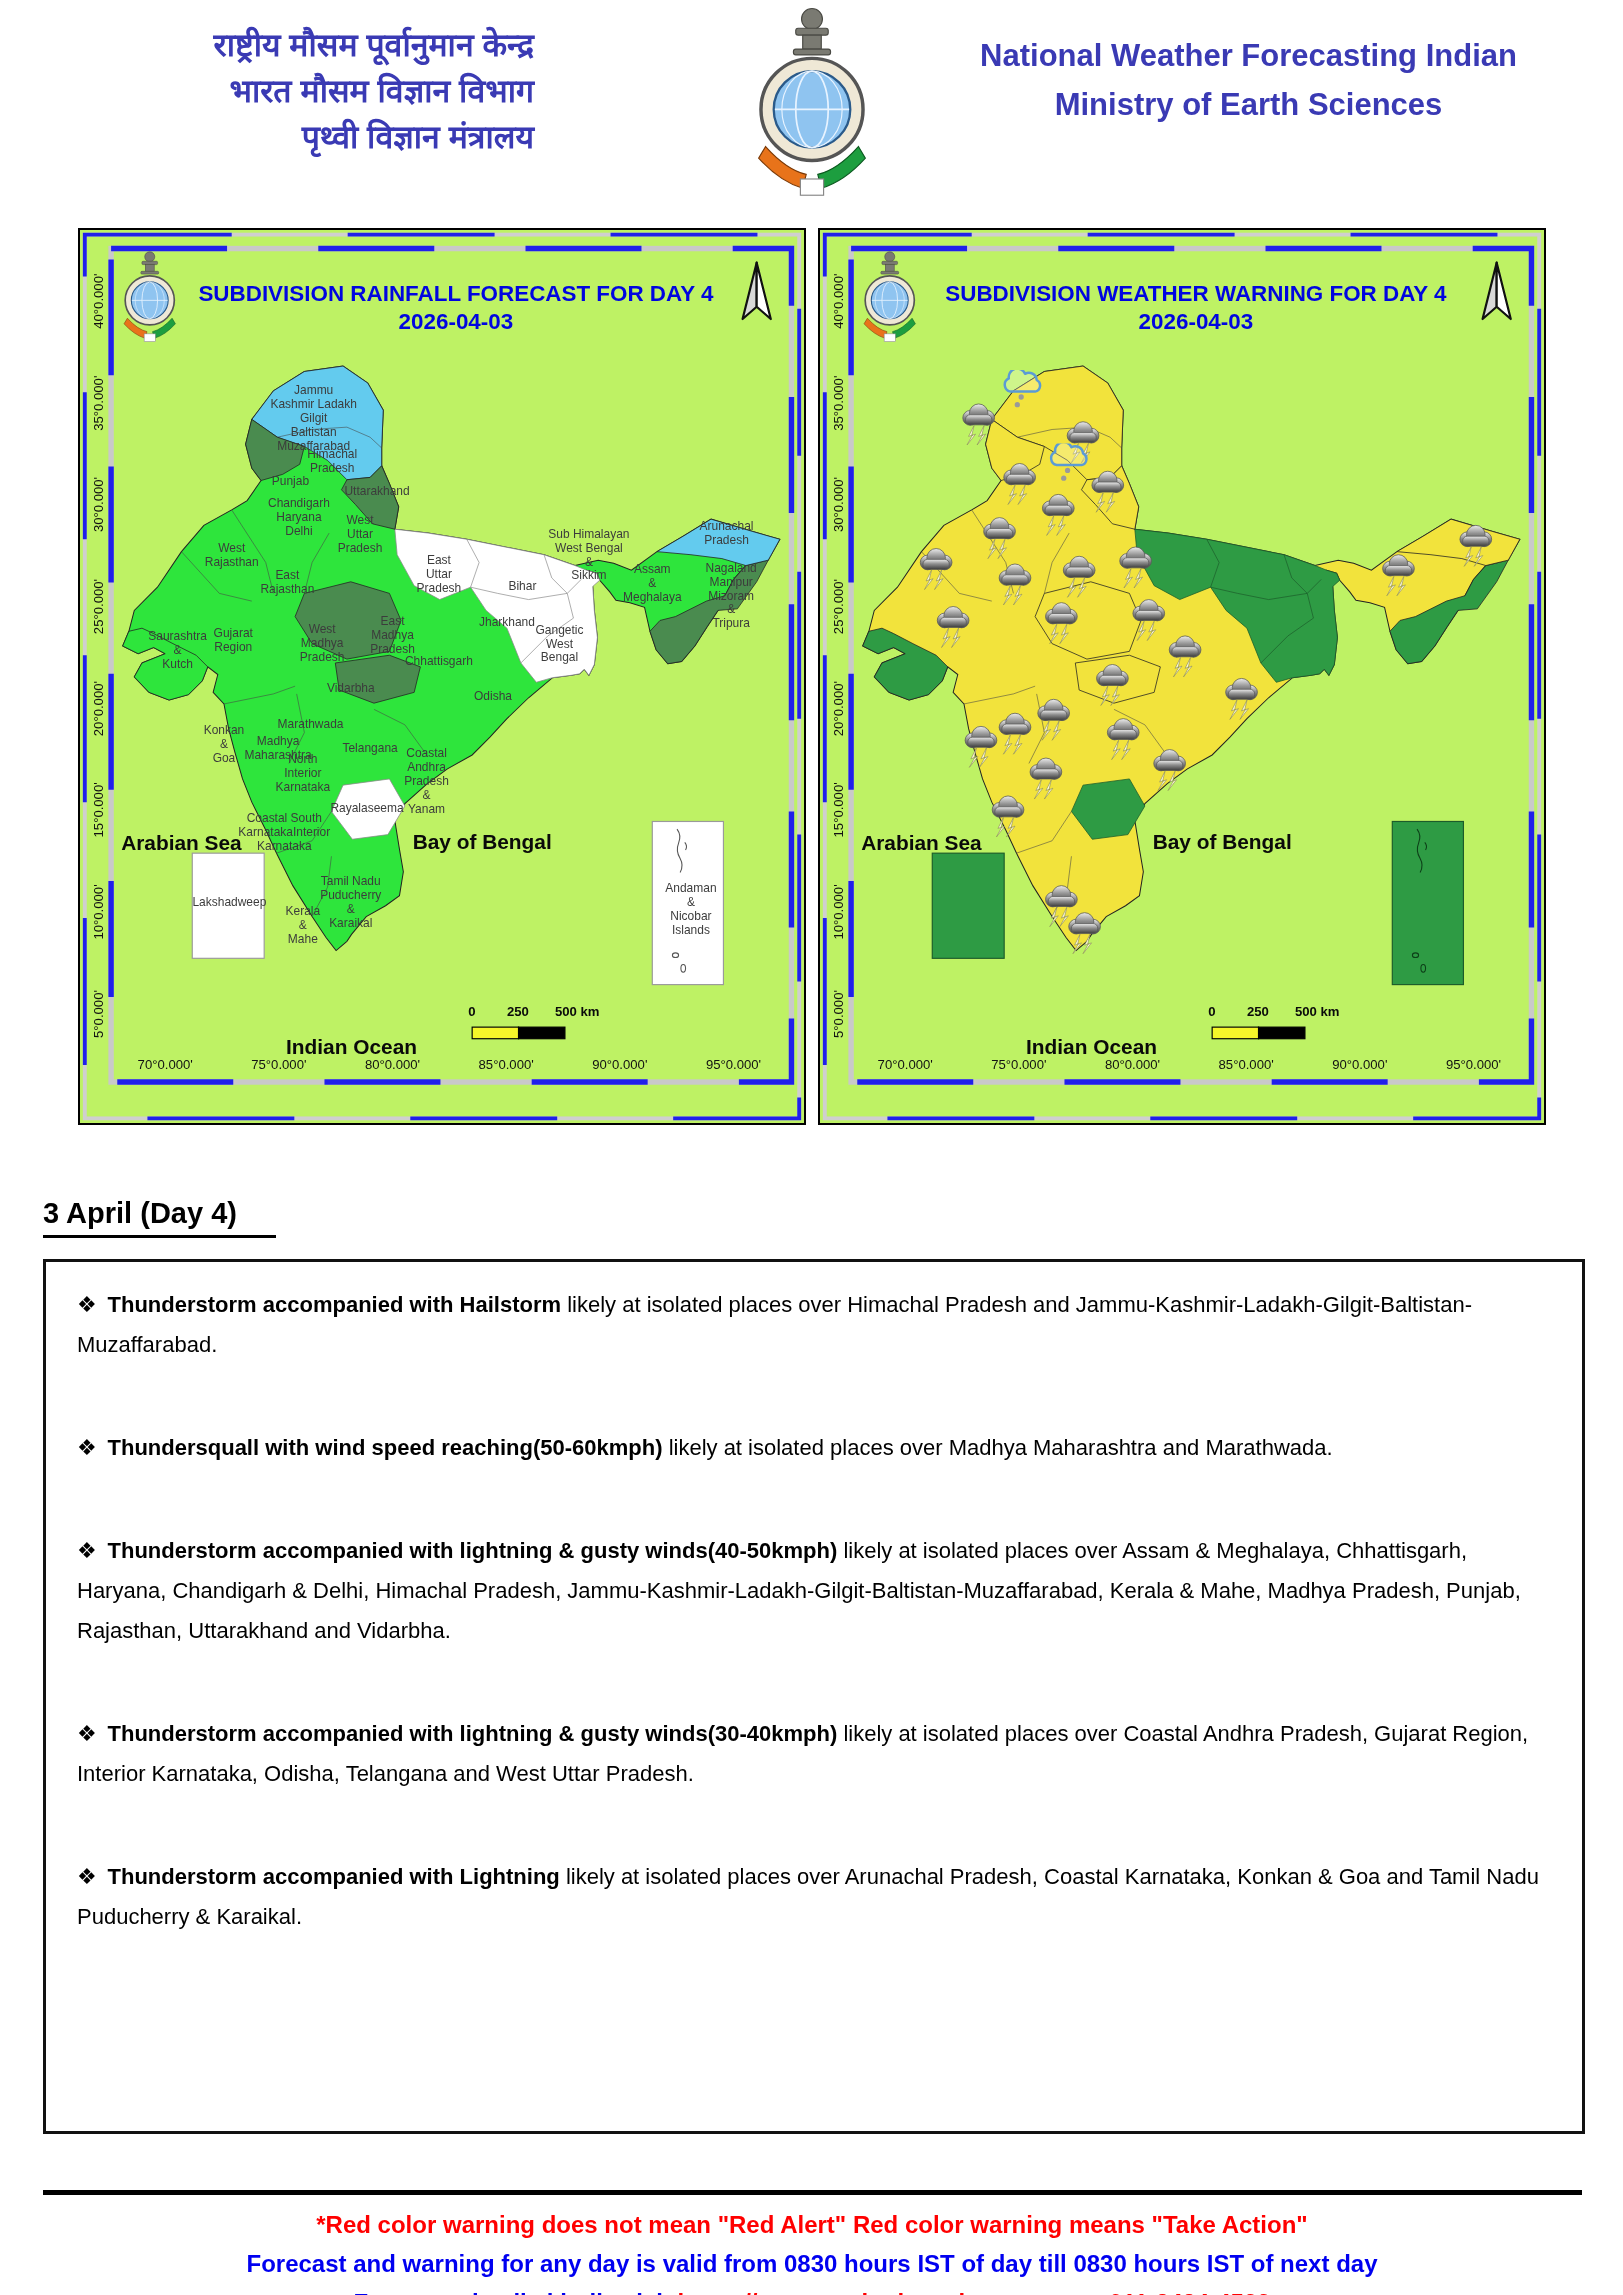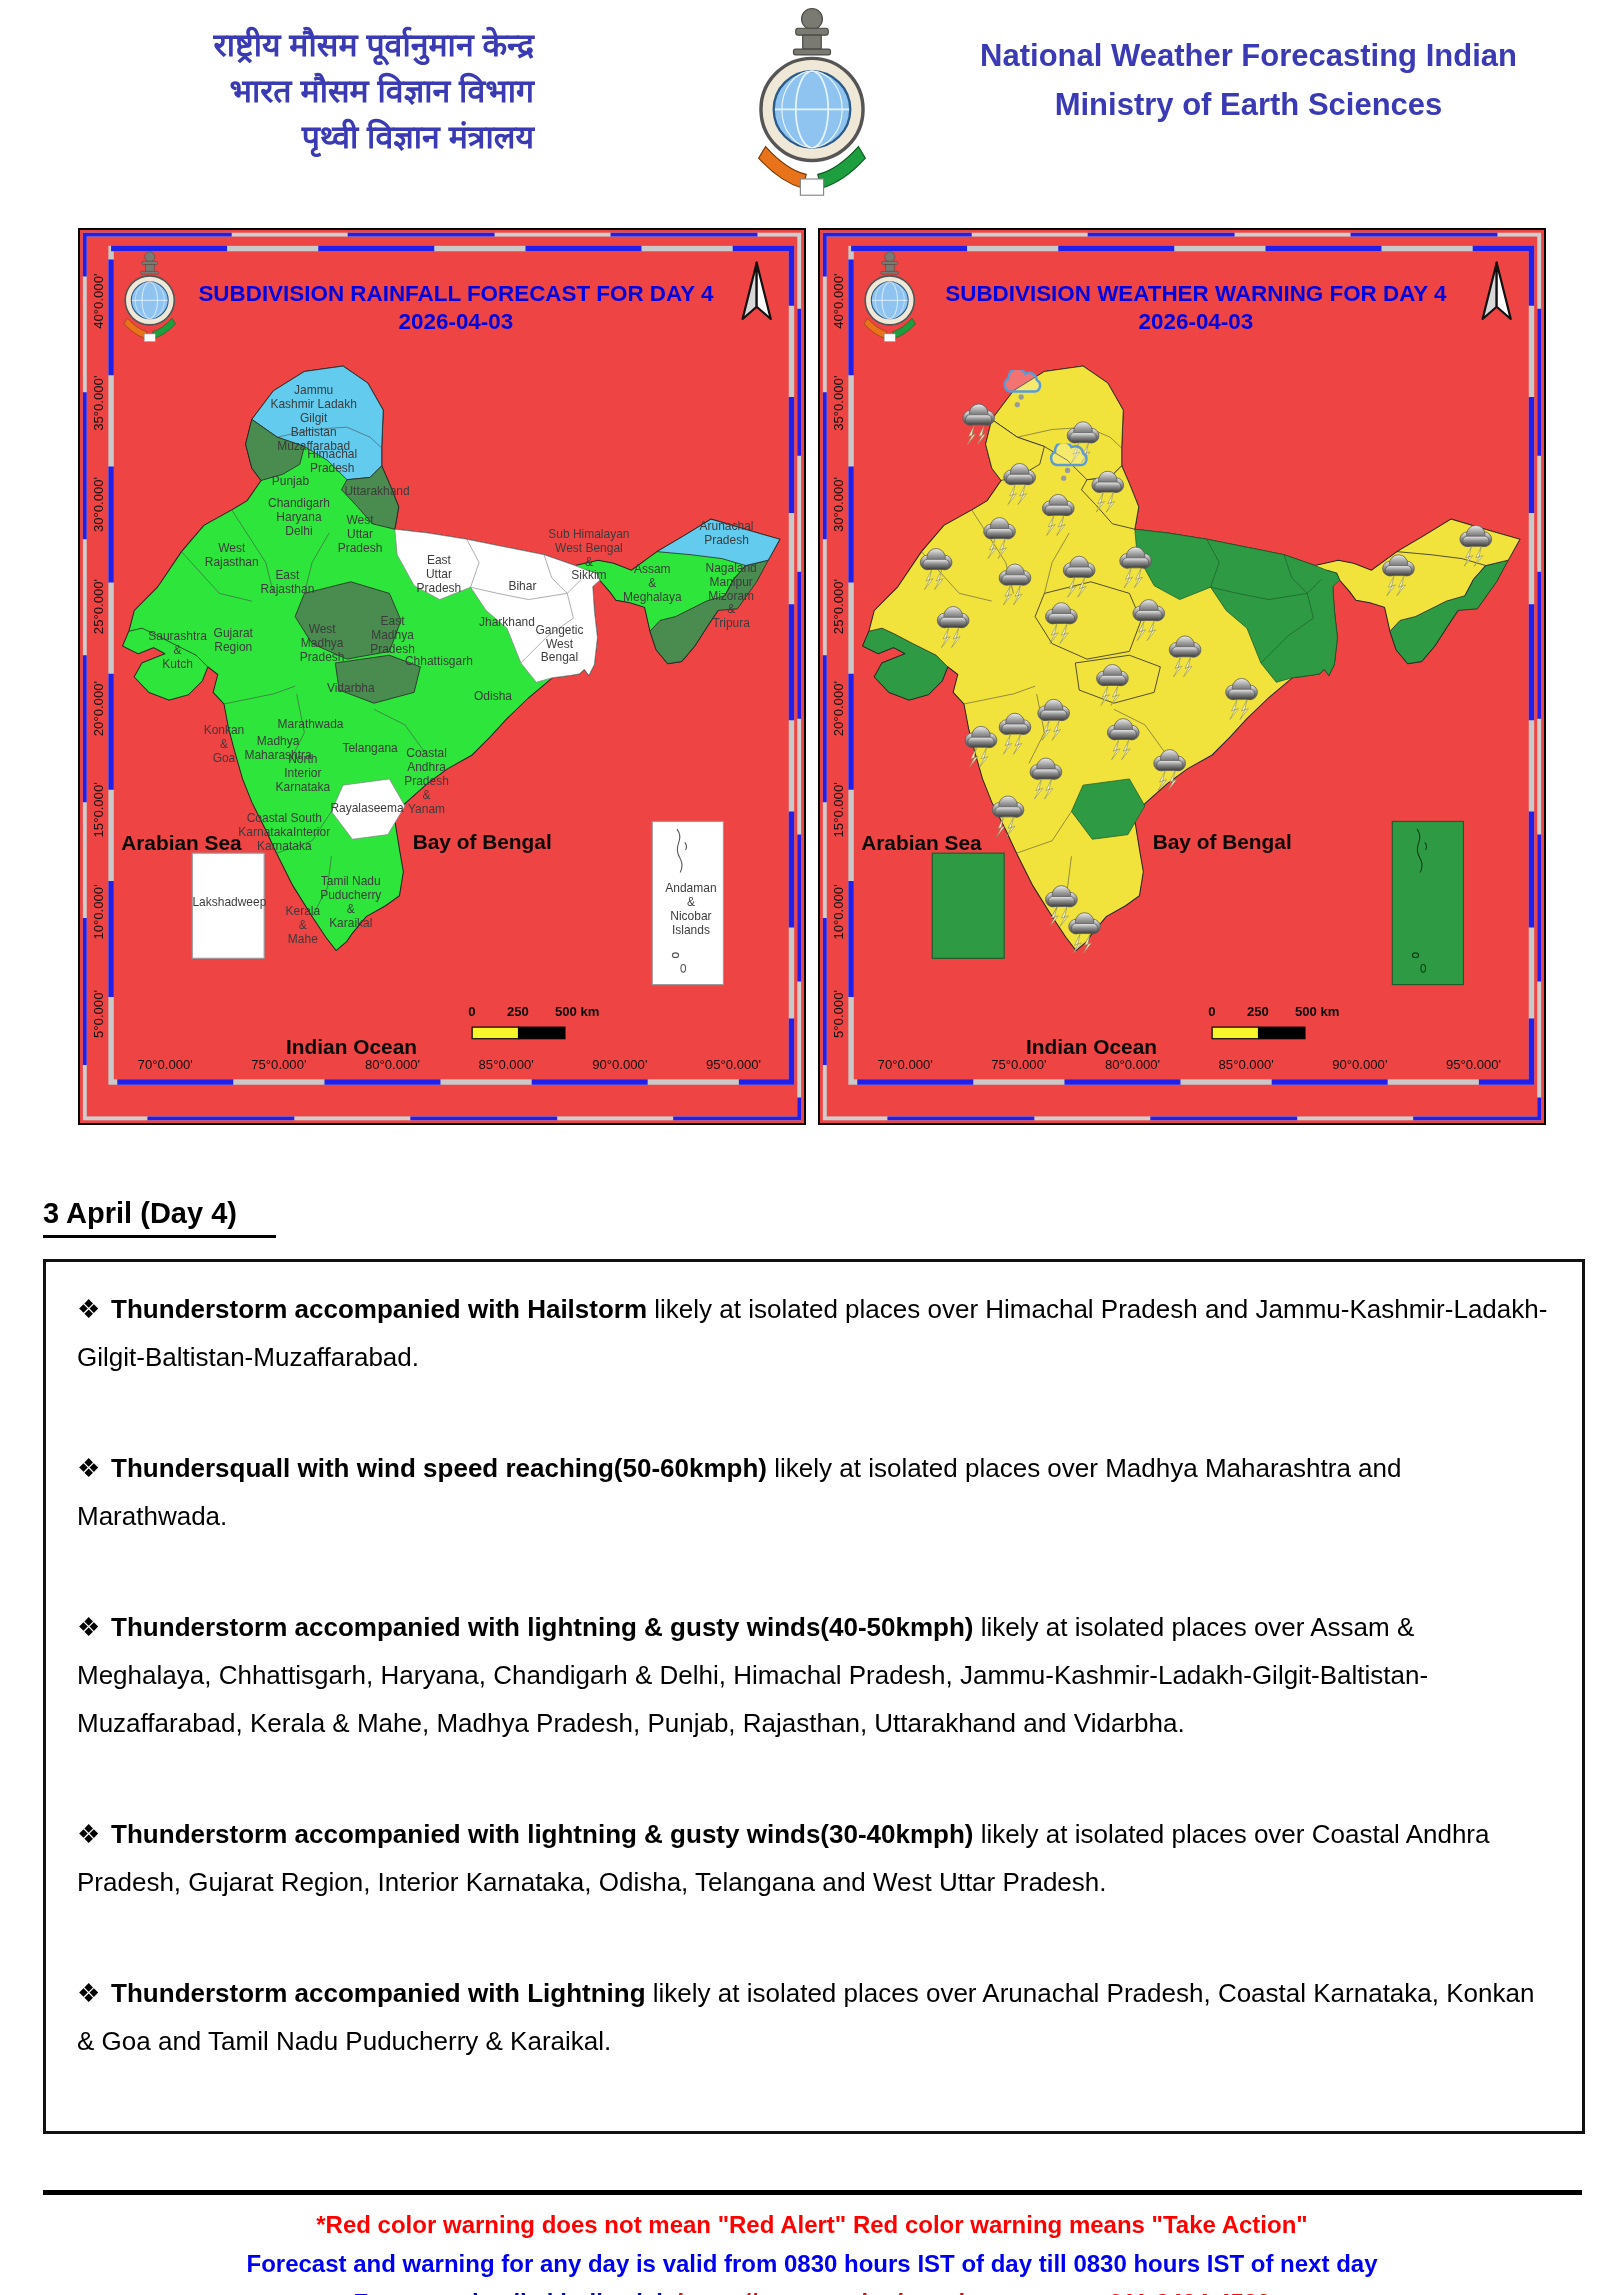--- a/index.html
+++ b/index.html
@@ -6,21 +6,21 @@
   body{width:1624px;height:2295px;position:relative;font-family:"Liberation Sans","DejaVu Sans",sans-serif;}
 
   
   .hdr-hindi{position:absolute;left:116px;top:21.6px;width:418px;text-align:right;
     font-size:32px;font-weight:bold;color:var(--c-header);line-height:46px;}
   .hdr-logo{position:absolute;left:754px;top:4.6px;width:116px;height:193px;}
   .hdr-eng{position:absolute;left:970px;top:31px;width:557px;text-align:center;
     font-size:31px;font-weight:bold;color:var(--c-header);line-height:49px;}
 
   
-  .map-box{position:absolute;top:228px;width:724px;height:893px;border:2.3px solid #000;background:#ef4444;}
+  .map-box{position:absolute;top:228px;width:724px;height:893px;border:2.3px solid #000;background:#bef264;}
   .map-box svg{display:block;width:100%;height:100%;}
   #map-left-box{left:78px;}
   #map-right-box{left:818px;}
 
   
   .grat-base{fill:none;stroke:#c9c9c9;stroke-width:7;}
   .grat-blue{fill:none;stroke:var(--c-grat);stroke-width:7;stroke-dasharray:150 118;}
   .grat-outer-base{fill:none;stroke:#cfcfcf;stroke-width:5;}
   .grat-outer-blue{fill:none;stroke:var(--c-grat);stroke-width:5;stroke-dasharray:190 150;}
   .map-title{fill:var(--c-title);font-size:29px;font-weight:bold;text-anchor:middle;}
@@ -46,21 +46,21 @@
   .block-line{fill:none;stroke:var(--blockstroke);stroke-width:0.9;}
   .inset-box{fill:var(--boxfill);stroke:var(--boxstroke);stroke-width:1.5;}
   .island{fill:none;stroke:var(--island);stroke-width:1.4;}
   .map-right .labels,.map-right .box-labels{display:none;}
 
   
   .day-heading{position:absolute;left:43px;top:1197px;font-size:29px;font-weight:bold;color:#000;
     border-bottom:3.1px solid #000;padding:0 39px 4.6px 0;}
   .warn-box{position:absolute;left:43px;top:1259px;width:1474px;height:823px;
     border:3.1px solid #111;padding:23px 31px;overflow:hidden;}
-  .warn-p{font-size:26px;color:#000;line-height:48px;margin:0 0 63px 0;}
+  .warn-p{font-size:22px;color:#000;line-height:40px;margin:0 0 63px 0;}
   .warn-p .blt{font-weight:bold;margin-right:10.8px;}
   .warn-p .b{font-weight:bold;}
 
   
   .footer-rule{position:absolute;left:43px;top:2190px;width:1539px;height:4.6px;background:#000;}
   .footer{position:absolute;left:0;top:2205px;width:1624px;text-align:center;
     font-size:24px;font-weight:bold;line-height:39px;}
   .f-red{color:var(--c-red);}
   .f-blue{color:var(--c-blue);}
 </style>

